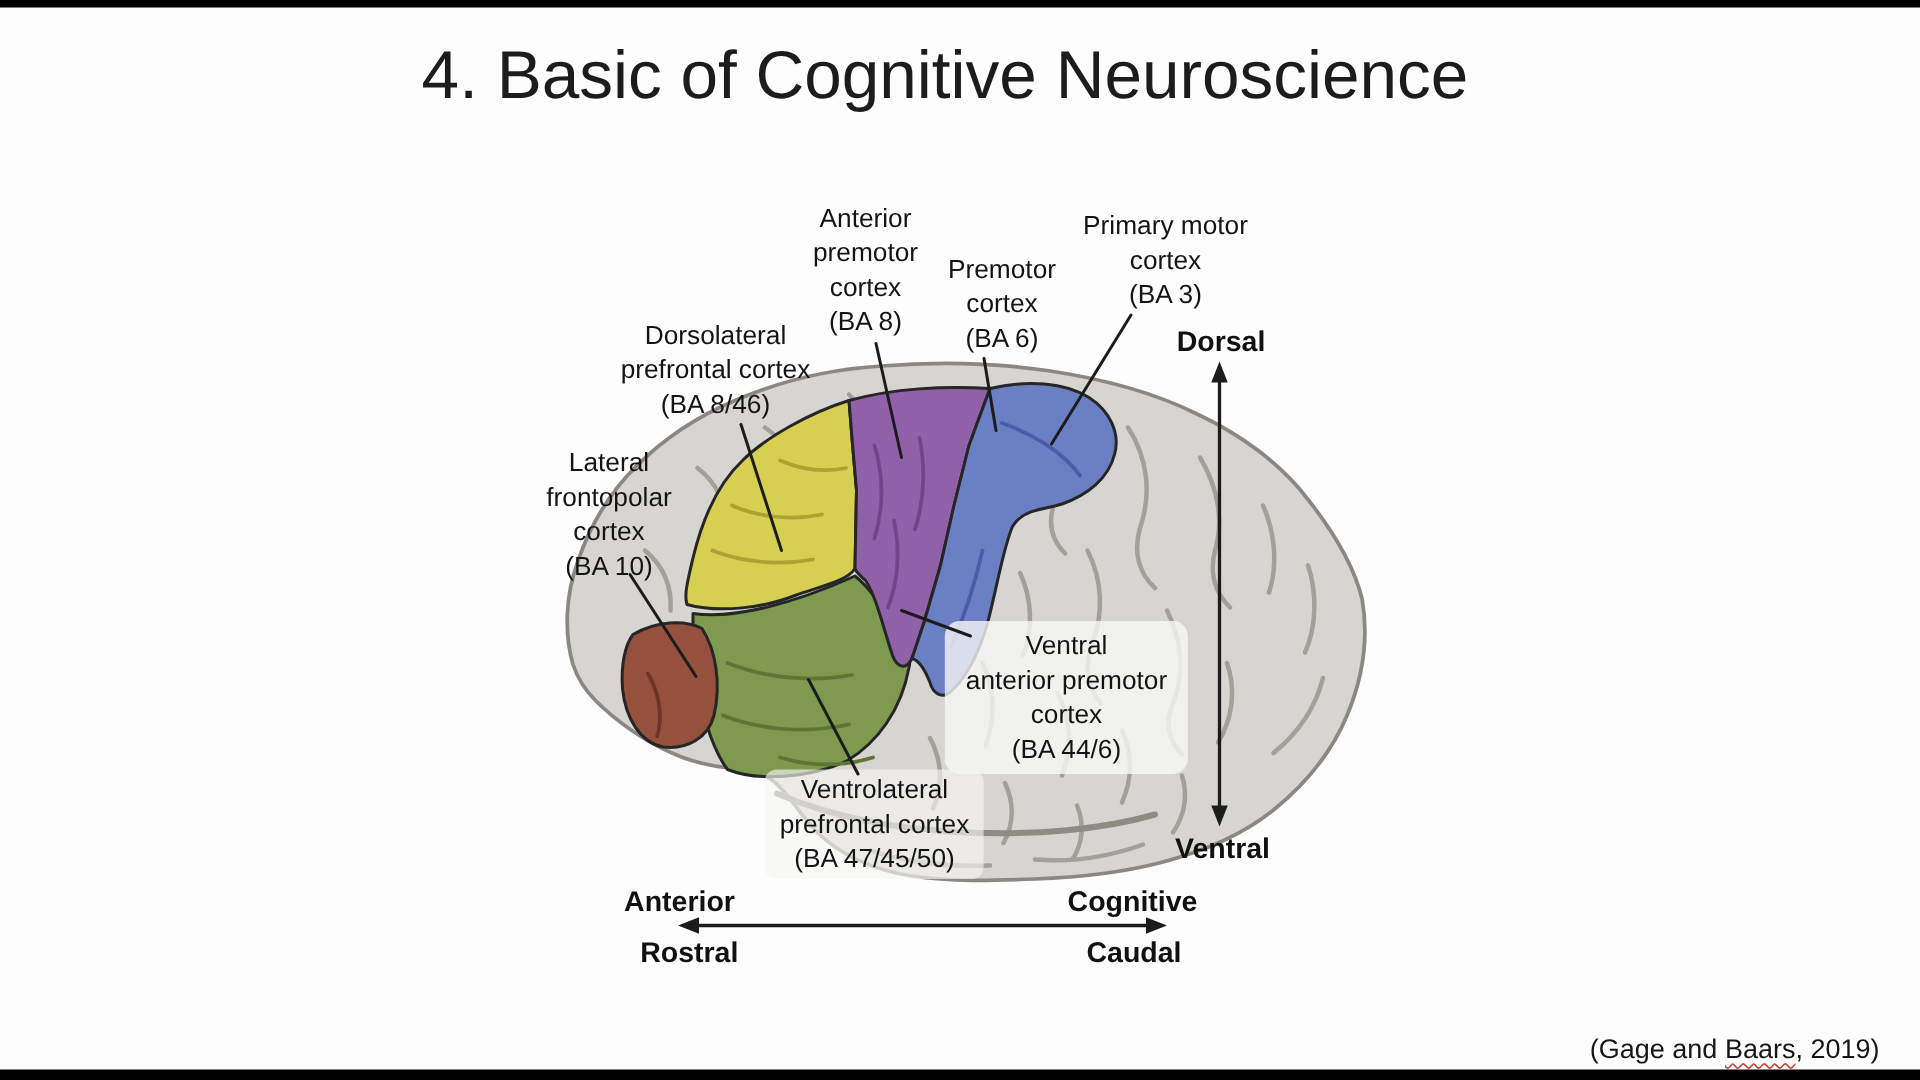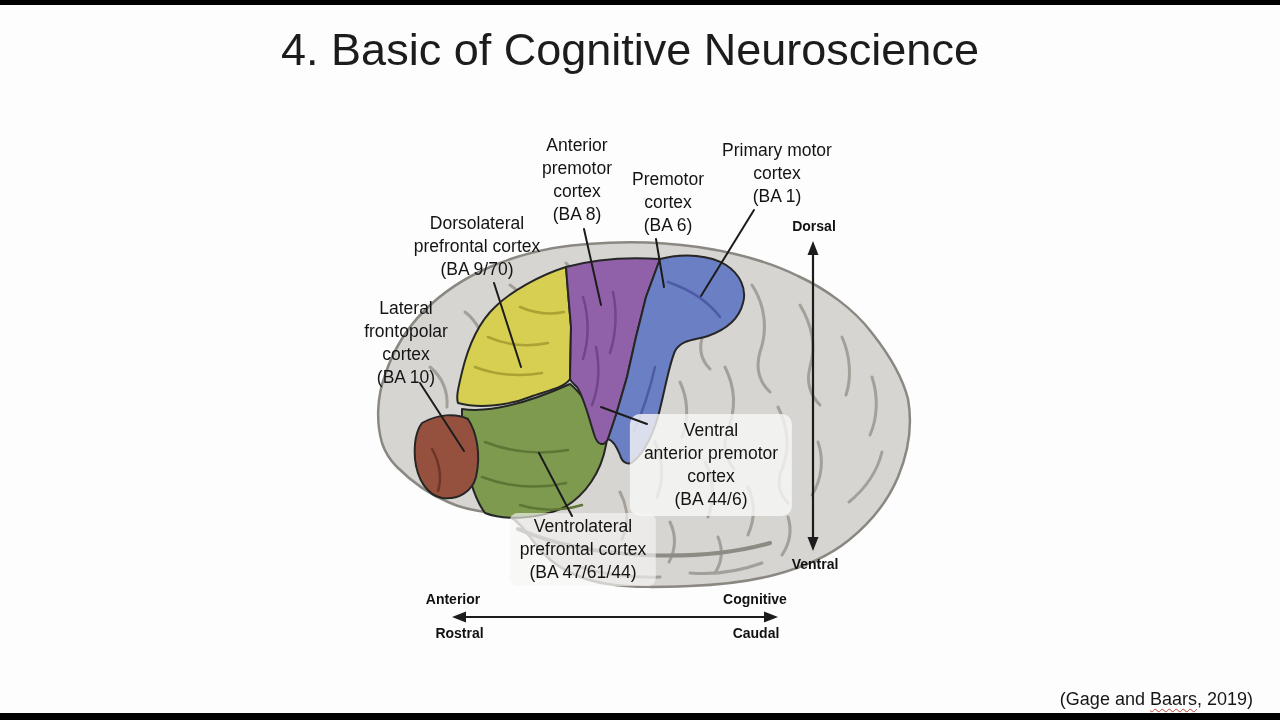--- a/index.html
+++ b/index.html
@@ -22,21 +22,21 @@
     font-size:17.5px;line-height:23px;font-weight:400;
   }
   .fig-label.boxed{
     background:rgba(248,248,246,0.80);border-radius:10px;padding:5px 14px;
   }
   .fig-label.boxed-soft{
     background:rgba(246,246,244,0.65);border-radius:8px;padding:2px 10px;
   }
   .dir-label{
     position:absolute;transform:translateX(-50%);z-index:2;
-    font-size:14px;font-weight:700;color:#111;white-space:nowrap;
+    font-size:19px;font-weight:700;color:#111;white-space:nowrap;
   }
   .citation{
     position:absolute;right:27px;top:689px;z-index:2;
     font-size:18px;color:#161616;white-space:nowrap;
   }
   .citation .flagged{
     text-decoration-line:underline;text-decoration-style:wavy;
     text-decoration-color:#c44536;text-decoration-thickness:1px;text-underline-offset:3px;
   }
 </style>
@@ -151,39 +151,39 @@
 premotor
 cortex
 (BA 8)</div>
 
   <div class="fig-label" style="left:668px;top:168px;">Premotor
 cortex
 (BA 6)</div>
 
   <div class="fig-label" style="left:777px;top:139px;">Primary motor
 cortex
-(BA 1)</div>
+(BA 3)</div>
 
   <div class="fig-label" style="left:477px;top:212px;">Dorsolateral
 prefrontal cortex
-(BA 9/70)</div>
+(BA 8/46)</div>
 
   <div class="fig-label" style="left:406px;top:284px;margin-top:13px;">Lateral
 frontopolar
 cortex
 (BA 10)</div>
 
   <div class="fig-label boxed" style="left:711px;top:414px;">Ventral
 anterior premotor
 cortex
 (BA 44/6)</div>
 
   <div class="fig-label boxed-soft" style="left:583px;top:513px;">Ventrolateral
 prefrontal cortex
-(BA 47/61/44)</div>
+(BA 47/45/50)</div>
 
   <div class="dir-label" style="left:814px;top:218px;">Dorsal</div>
   <div class="dir-label" style="left:815px;top:556px;">Ventral</div>
   <div class="dir-label" style="left:453px;top:591px;">Anterior</div>
   <div class="dir-label" style="left:755px;top:591px;">Cognitive</div>
   <div class="dir-label" style="left:451px;top:625px;padding-left:17px;">Rostral</div>
   <div class="dir-label" style="left:756px;top:625px;">Caudal</div>
 
   <div class="citation"><span>(Gage and </span><span class="flagged">Baars</span><span>, 2019)</span></div>
 

